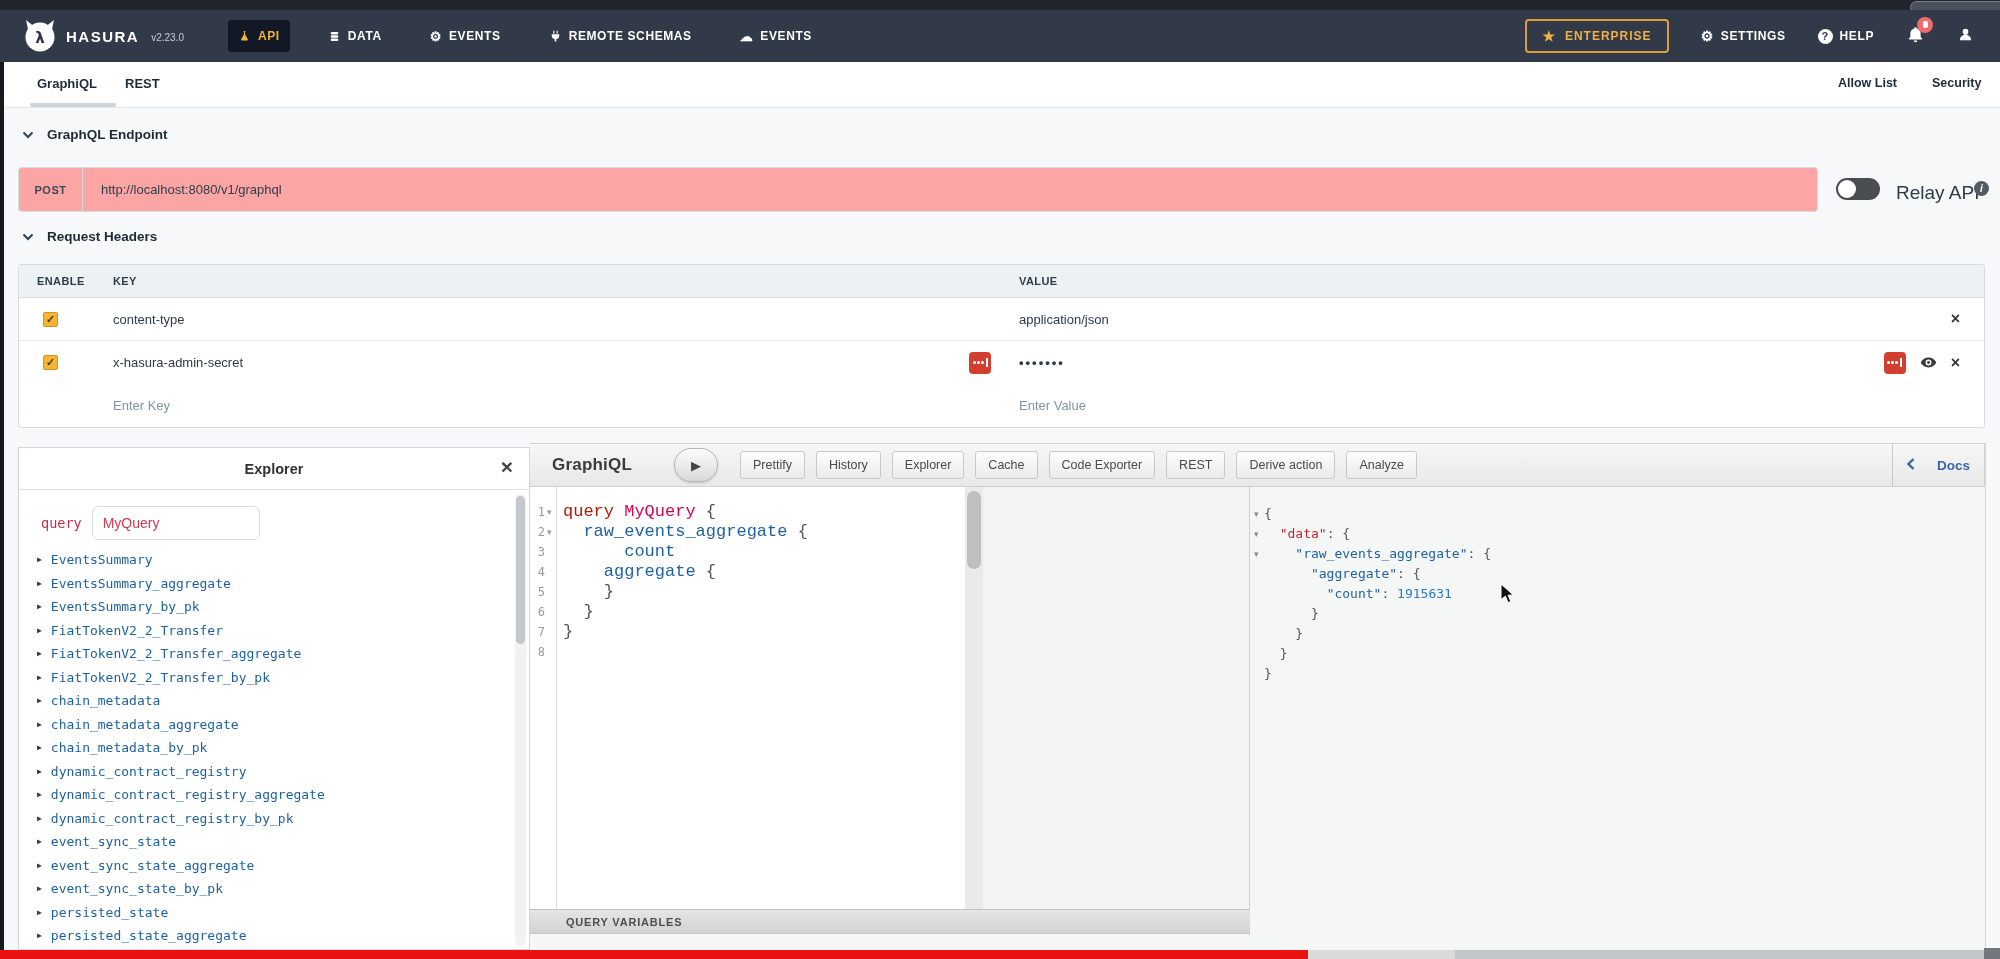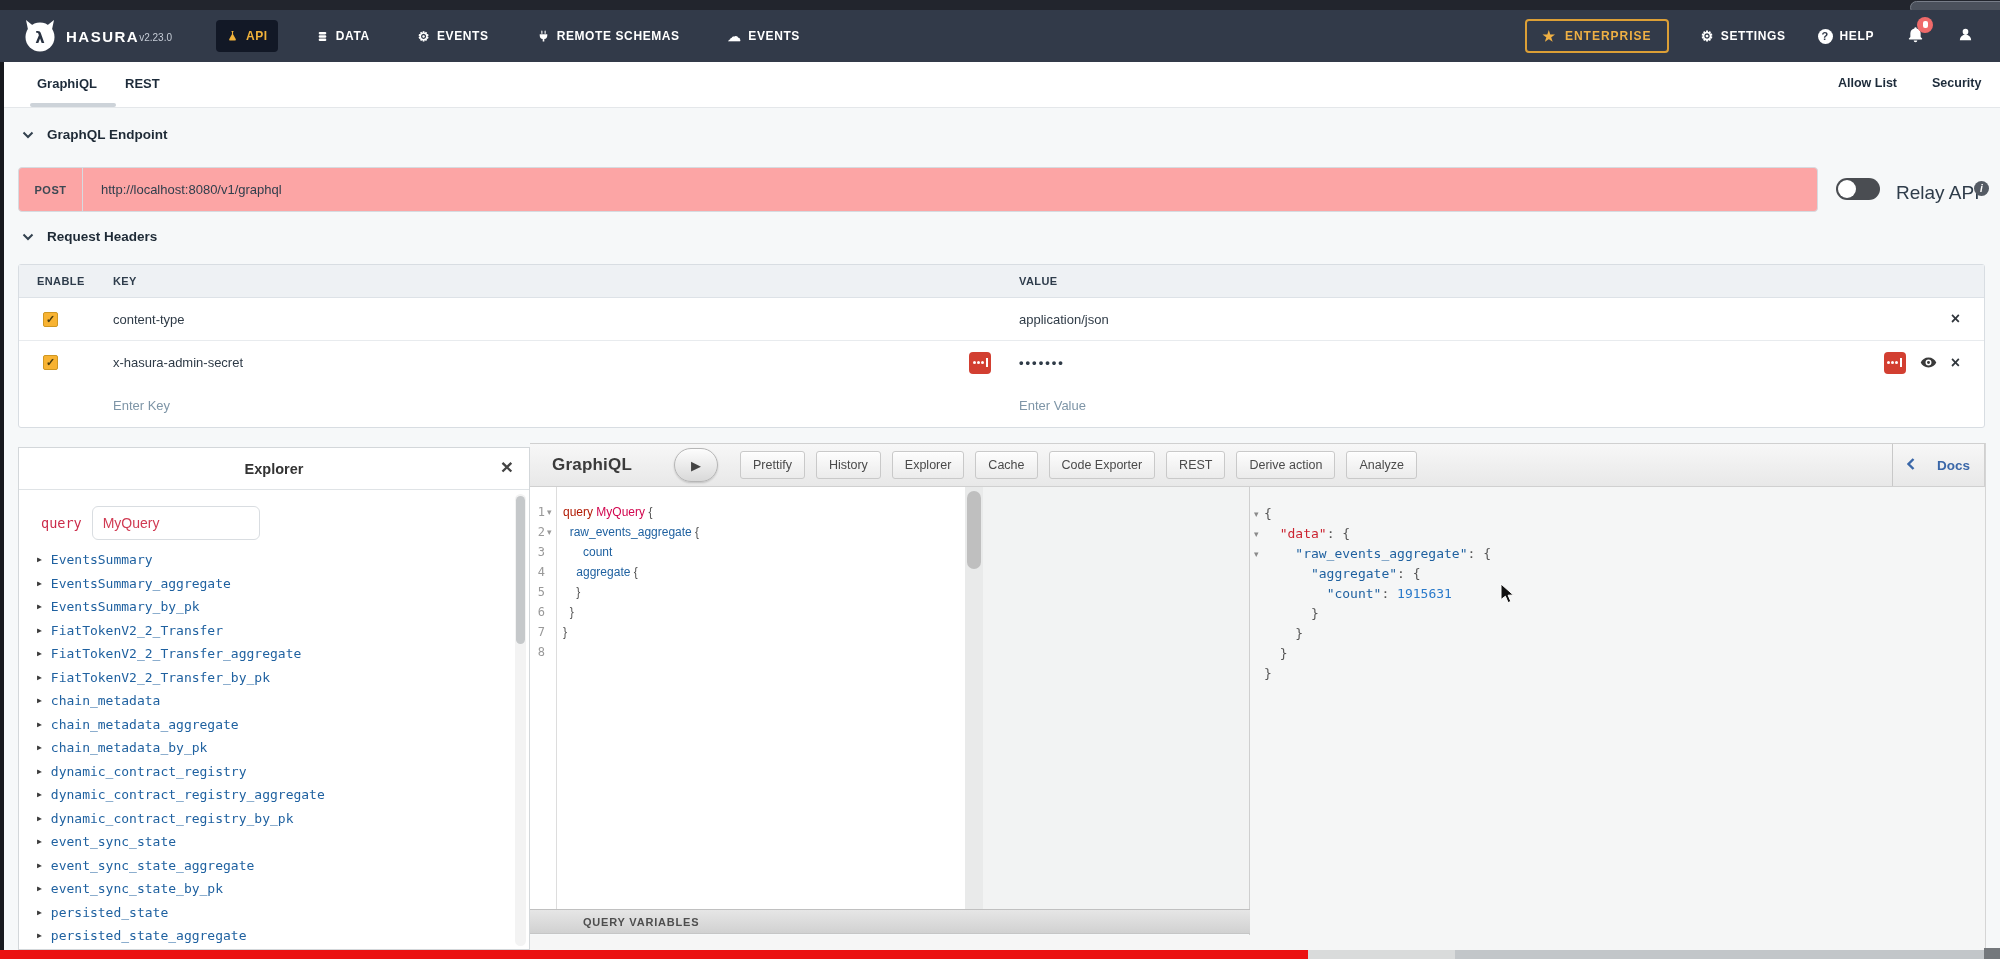--- a/index.html
+++ b/index.html
@@ -9,21 +9,21 @@
   .abs{position:absolute}
 
   
   .topstrip{left:0;top:0;width:2000px;height:10px;background:#22252d}
   .browser-pill{left:1910px;top:1px;width:100px;height:13px;background:#4b515c;border:1px solid #777d88;border-radius:7px}
 
   
   .nav{left:0;top:10px;width:2000px;height:52px;background:#323a49;display:flex;align-items:center}
   .logo{margin-left:22px;width:36px;height:36px;display:flex;align-items:center;cursor:pointer}
   .brand{color:#fff;font-weight:bold;font-size:15px;letter-spacing:1.5px;margin-left:8px}
-  .ver{color:#c6ccd6;font-size:10px;margin-top:2px}
+  .ver{color:#c6ccd6;font-size:10px;margin-left:12px;margin-top:2px}
   .navitems{display:flex;align-items:center;margin-left:44px;gap:28px}
   .navitem{display:flex;align-items:center;gap:7px;color:#fff;font-size:12px;font-weight:bold;
            letter-spacing:.6px;cursor:pointer;padding:9px 10px;border-radius:4px;white-space:nowrap}
   .navitem .nicon{display:flex;align-items:center;font-size:13px;line-height:1}
   .navitem.active{background:#121826;color:#f1b23a}
   .navright{margin-left:auto;display:flex;align-items:center;gap:32px;margin-right:26px}
   .enterprise{display:flex;align-items:center;gap:9px;border:2px solid #dc9f36;border-radius:4px;
               padding:7px 15px;color:#efb044;font-weight:bold;font-size:12px;letter-spacing:1px;cursor:pointer}
   .enterprise .star{color:#efb044;font-size:14px}
   .navbtn{display:flex;align-items:center;gap:7px;color:#fff;font-weight:bold;font-size:12px;
@@ -111,38 +111,38 @@
            align-items:center;justify-content:center;gap:22px;color:#3a67a8;font-size:13.5px;
            font-weight:bold;cursor:pointer}
 
   
   .editorpane{left:530px;top:487px;width:435px;height:422px;background:#fff}
   .gutter{position:absolute;left:0;top:0;width:27px;bottom:0;background:#fff;border-right:1px solid #ddd}
   .gline{height:20px;display:flex;align-items:center;justify-content:flex-end;gap:2px;padding-right:1px}
   .gnum{color:#999;font-family:"DejaVu Sans Mono",monospace;font-size:12px;text-align:right}
   .gfold{width:9px;color:#999;font-size:9px;line-height:1}
   .codearea{position:absolute;left:33px;top:15px;right:0;bottom:0;cursor:text}
-  .cline{height:20px;white-space:pre;font-family:Liberation Sans, sans-serif;font-size:12px;line-height:20px}
+  .cline{height:20px;white-space:pre;font-family:Liberation Mono, monospace;font-size:17px;line-height:20px}
   .gutterlines{position:absolute;left:0;top:15px;width:27px}
   .kw{color:#b11a04}.op{color:#d2054e}.fld{color:#1f61a0}.p{color:#555}.ws{color:#555}
   .kred{color:#cb2431}.kblue{color:#1f61a0}.num{color:#2a7aca}
 
   .scrollstrip{left:965px;top:487px;width:18px;height:422px;background:#e9eaea}
   .scrollthumb{left:967px;top:491px;width:14px;height:78px;background:#bfbfbf;border-radius:7px;cursor:pointer}
   .gappane{left:983px;top:487px;width:267px;height:422px;background:#f2f3f3}
   .paneline{left:1249px;top:487px;width:1px;height:463px;background:#cfcfcf}
   .resppane{left:1250px;top:487px;width:735px;height:463px;background:#f5f6f6}
   .rlines{position:absolute;left:4px;top:17px;right:0}
   .rline{height:20px;display:flex;align-items:flex-start}
   .rfold{width:10px;color:#8a8a8a;font-size:9px;line-height:20px}
   .rtxt{white-space:pre;font-family:"DejaVu Sans Mono",monospace;font-size:13px;line-height:20px}
 
   .varbar{left:530px;top:909px;width:720px;height:25px;background:linear-gradient(#e6e6e6,#d1d1d1);
           border-top:1px solid #c0c0c0;border-bottom:1px solid #c6c6c6;display:flex;align-items:center;
-          padding-left:53px;font-size:11px;font-weight:bold;letter-spacing:.8px;color:#4e4e4e;cursor:pointer}
+          padding-left:36px;font-size:11px;font-weight:bold;letter-spacing:.8px;color:#4e4e4e;cursor:pointer}
   .varbelow{left:530px;top:935px;width:720px;height:15px;background:#f6f6f6}
   .rightedge{left:1985px;top:443px;width:1px;height:507px;background:#d5d5d5}
 
   .cursor{left:1500px;top:584px;width:18px;height:20px;pointer-events:none}
 
   
   .redbar{left:0;top:950px;width:1308px;height:9px;background:#eb1212;cursor:pointer}
   .bufbar{left:1308px;top:950px;width:147px;height:9px;background:#d9dbdb;cursor:pointer}
   .restbar{left:1455px;top:950px;width:545px;height:9px;background:#c2c6c9;cursor:pointer}
   .corner{left:1984px;top:948px;width:16px;height:11px;background:#74787c}

